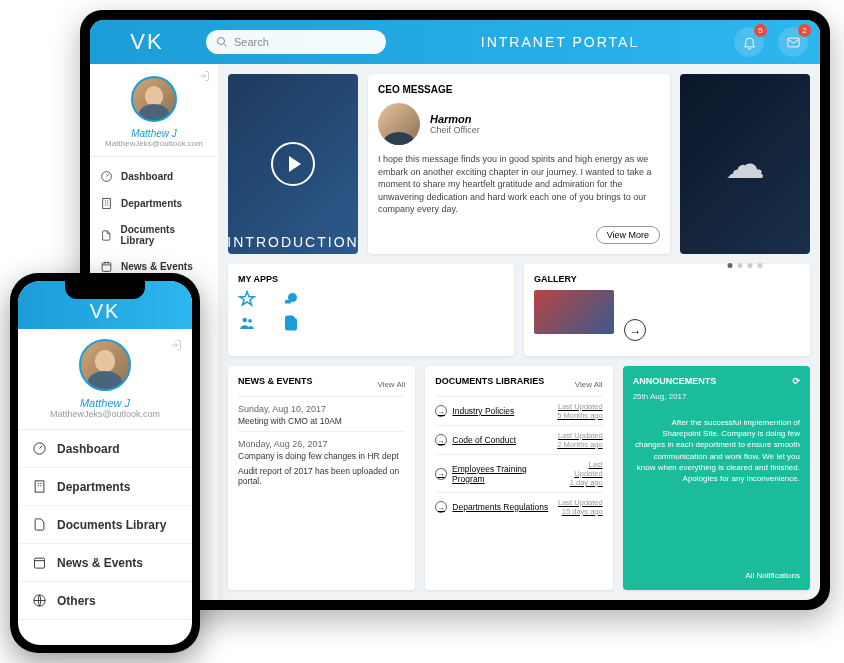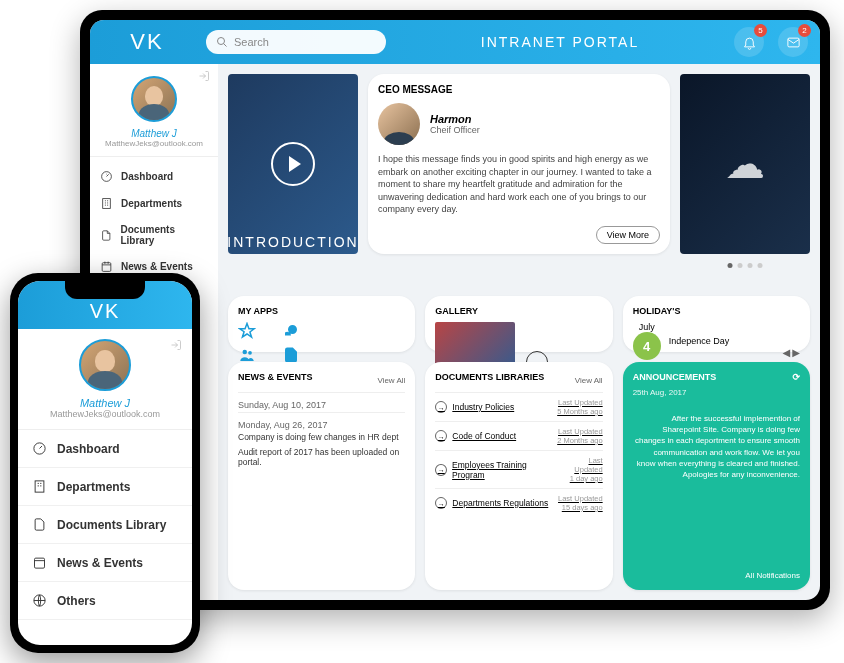--- a/index.html
+++ b/index.html
@@ -27,21 +27,21 @@
 .t-avatar::after { content:""; position:absolute; bottom:-4px; left:50%; transform:translateX(-50%); width:30px; height:20px; background:#4a6579; border-radius:50% 50% 0 0; }
 .t-avatar::before { content:""; position:absolute; top:8px; left:50%; transform:translateX(-50%); width:18px; height:20px; background:#e8c4a0; border-radius:50% 50% 45% 45%; }
 .t-uname { color: #1c9dd8; font-style: italic; font-size: 10px; }
 .t-uemail { color: #999; font-size: 8px; }
 .t-nav { padding: 6px 0; }
 .t-nav-item { display: flex; align-items: center; gap: 8px; padding: 7px 10px; color: #333; cursor: pointer; font-size: 10px; font-weight: 600; }
 .t-nav-item svg { width: 13px; height: 13px; stroke: #333; fill: none; stroke-width: 1.5; }
 
 .t-main { flex: 1; padding: 10px; overflow: hidden; display: flex; flex-direction: column; gap: 10px; }
 .t-row { display: flex; gap: 10px; }
-.card { background: #fff; border-radius: 16px; box-shadow: 0 1px 3px rgba(0,0,0,0.08); padding: 10px; }
+.card { background: #fff; border-radius: 4px; box-shadow: 0 1px 3px rgba(0,0,0,0.08); padding: 10px; }
 
 .intro-card { width: 130px; height: 180px; background: linear-gradient(135deg,#1e3a5f,#2c5a8c); border-radius: 4px; position: relative; display: flex; flex-direction: column; align-items: center; justify-content: center; color: #fff; }
 .play-btn { width: 44px; height: 44px; border: 2px solid #fff; border-radius: 50%; display: flex; align-items: center; justify-content: center; }
 .play-btn::after { content:""; border-left: 12px solid #fff; border-top: 8px solid transparent; border-bottom: 8px solid transparent; margin-left: 3px; }
 .intro-label { position: absolute; bottom: 4px; font-size: 14px; letter-spacing: 2px; }
 
 .ceo-card { flex: 1; height: 180px; display: flex; flex-direction: column; }
 .ceo-title { font-size: 10px; font-weight: 700; margin-bottom: 8px; }
 .ceo-head { display: flex; gap: 10px; align-items: center; margin-bottom: 8px; }
 .ceo-avatar { width: 42px; height: 42px; border-radius: 50%; background: linear-gradient(135deg,#e8c4a0,#8b6f50); position: relative; overflow:hidden; }
@@ -50,21 +50,21 @@
 .ceo-role { font-size: 9px; color: #666; }
 .ceo-msg { font-size: 9px; color: #444; line-height: 1.4; flex: 1; }
 .view-more { align-self: flex-end; border: 1px solid #999; border-radius: 12px; padding: 3px 10px; font-size: 9px; cursor: pointer; background:#fff; }
 
 .cloud-card { width: 130px; height: 180px; background: linear-gradient(135deg,#0a1628,#1a2f4a); border-radius: 4px; position: relative; overflow:hidden; }
 .cloud-card::after{content:"☁";position:absolute;top:50%;left:50%;transform:translate(-50%,-50%);font-size:40px;color:rgba(255,255,255,0.8);}
 .dots { position: absolute; bottom: -14px; left: 50%; transform: translateX(-50%); display: flex; gap: 5px; }
 .dot { width: 5px; height: 5px; border-radius: 50%; background: #ccc; }
 .dot.active { background: #666; }
 
-.small-row .card { flex: 1; height: 56px; margin-top: 32px; }
+.small-row .card { flex: 1; height: 92px; }
 .card-label { font-size: 9px; font-weight: 700; margin-bottom: 6px; }
 .apps-icons { display: grid; grid-template-columns: repeat(2,28px); gap: 6px 16px; justify-content: start; }
 .apps-icons svg { width: 18px; height: 18px; fill: #1c9dd8; }
 .gallery-img { width: 80px; height: 44px; background: linear-gradient(135deg,#b84545,#3a5a8c); border-radius: 2px; display:inline-block; }
 .arrow-circ { display:inline-flex; width:22px; height:22px; border:1.5px solid #333; border-radius:50%; align-items:center; justify-content:center; margin-left:6px; vertical-align:middle; font-size:12px; }
 .holiday { display: flex; align-items: center; gap: 8px; position:relative; }
 .h-date { text-align: center; }
 .h-month { font-size: 9px; }
 .h-day { width: 28px; height: 28px; background: #8bc34a; color: #fff; border-radius: 50%; display: flex; align-items: center; justify-content: center; font-size: 13px; font-weight: 600; }
 .h-name { font-size: 9px; }
@@ -226,43 +226,30 @@
                   <path d="M14 3H7a2 2 0 00-2 2v14a2 2 0 002 2h10a2 2 0 002-2V8l-5-5z"></path>
                   <path d="M9 12h6M9 16h6"></path>
                 </svg>
         </div>
       </div>
       <div class="card">
         <div class="card-label">GALLERY</div>
         <div class="gallery-img"></div>
         <span class="arrow-circ">→</span>
       </div>
-      <div class="card">
-        <div class="card-label">HOLIDAY'S</div>
-        <div class="holiday">
-          <div class="h-date">
-            <div class="h-month">July</div>
-            <div class="h-day">4</div>
-          </div>
-          <div class="h-name">Indepence Day</div>
-          <div class="h-arrows">
-            <span>◀</span>
-            <span>▶</span>
-          </div>
-        </div>
-      </div>
     </div>
 
     <div class="t-row bottom-row">
       <div class="card">
         <div class="card-head">
           <div class="card-label">NEWS &amp; EVENTS</div>
           <div class="view-all">View All</div>
         </div>
         <div class="ne-date">Sunday, Aug 10, 2017</div>
+        <div class="ne-item">Meeting with CMO at 10AM</div>
         <div class="ne-date">Monday, Aug 26, 2017</div>
         <div class="ne-item">Company is doing few changes in HR dept</div>
         <div class="ne-item">Audit report of 2017 has been uploaded on portal.</div>
       </div>
 
       <div class="card">
         <div class="card-head">
           <div class="card-label">DOCUMENTS LIBRARIES</div>
           <div class="view-all">View All</div>
         </div>

